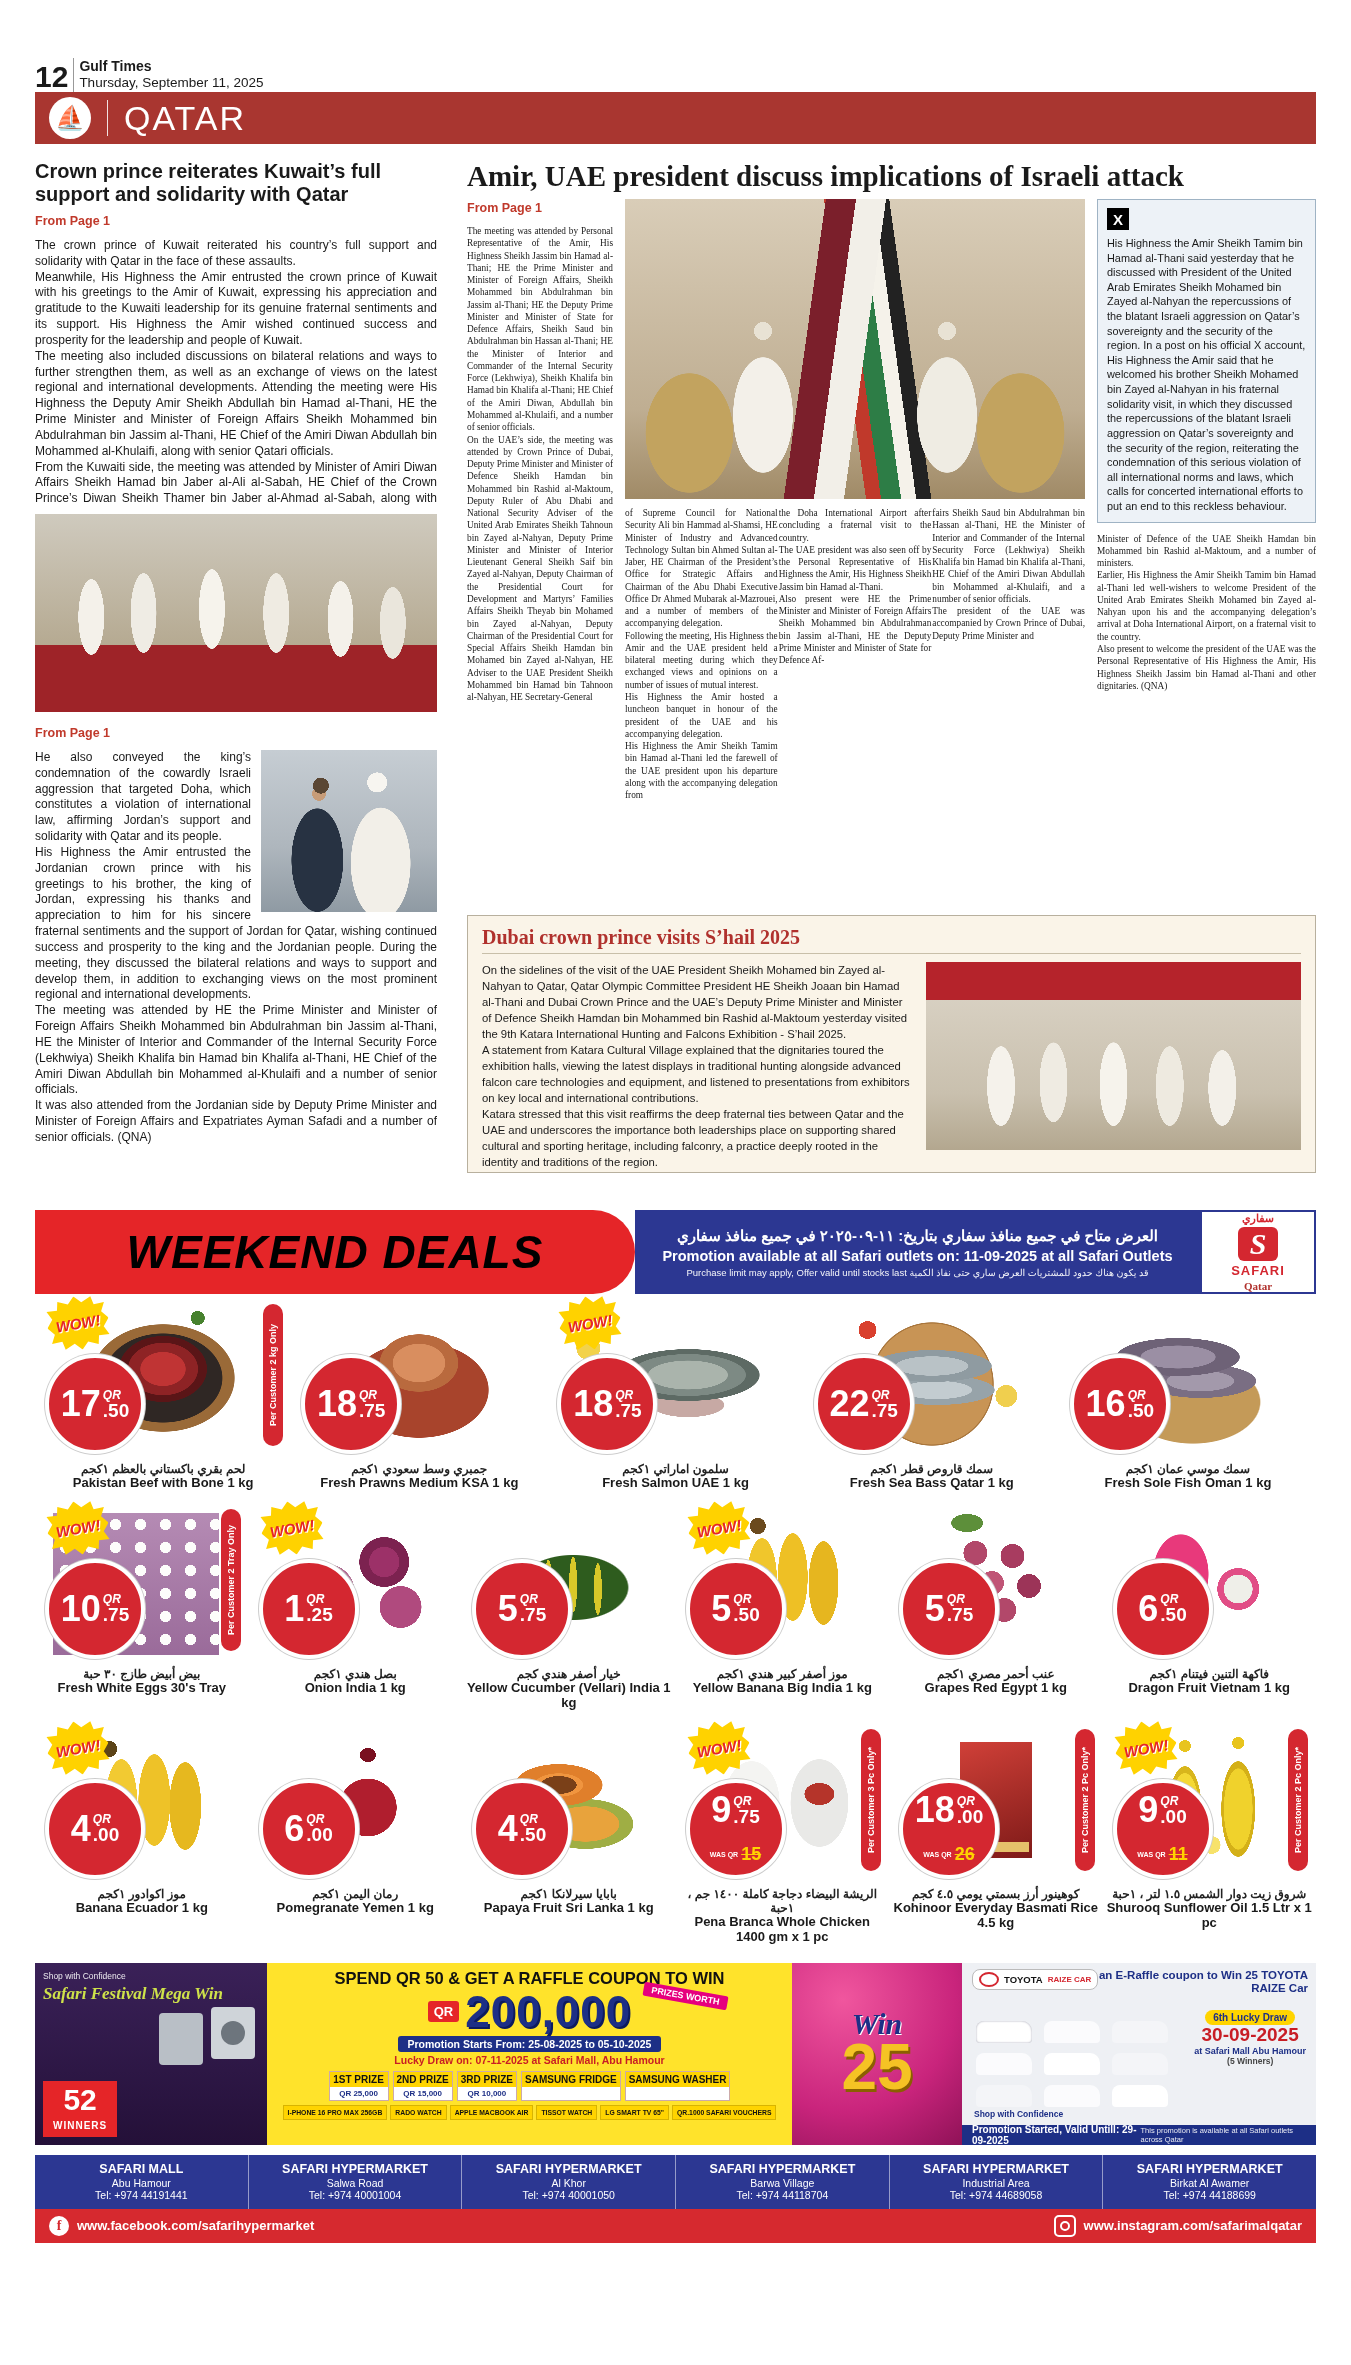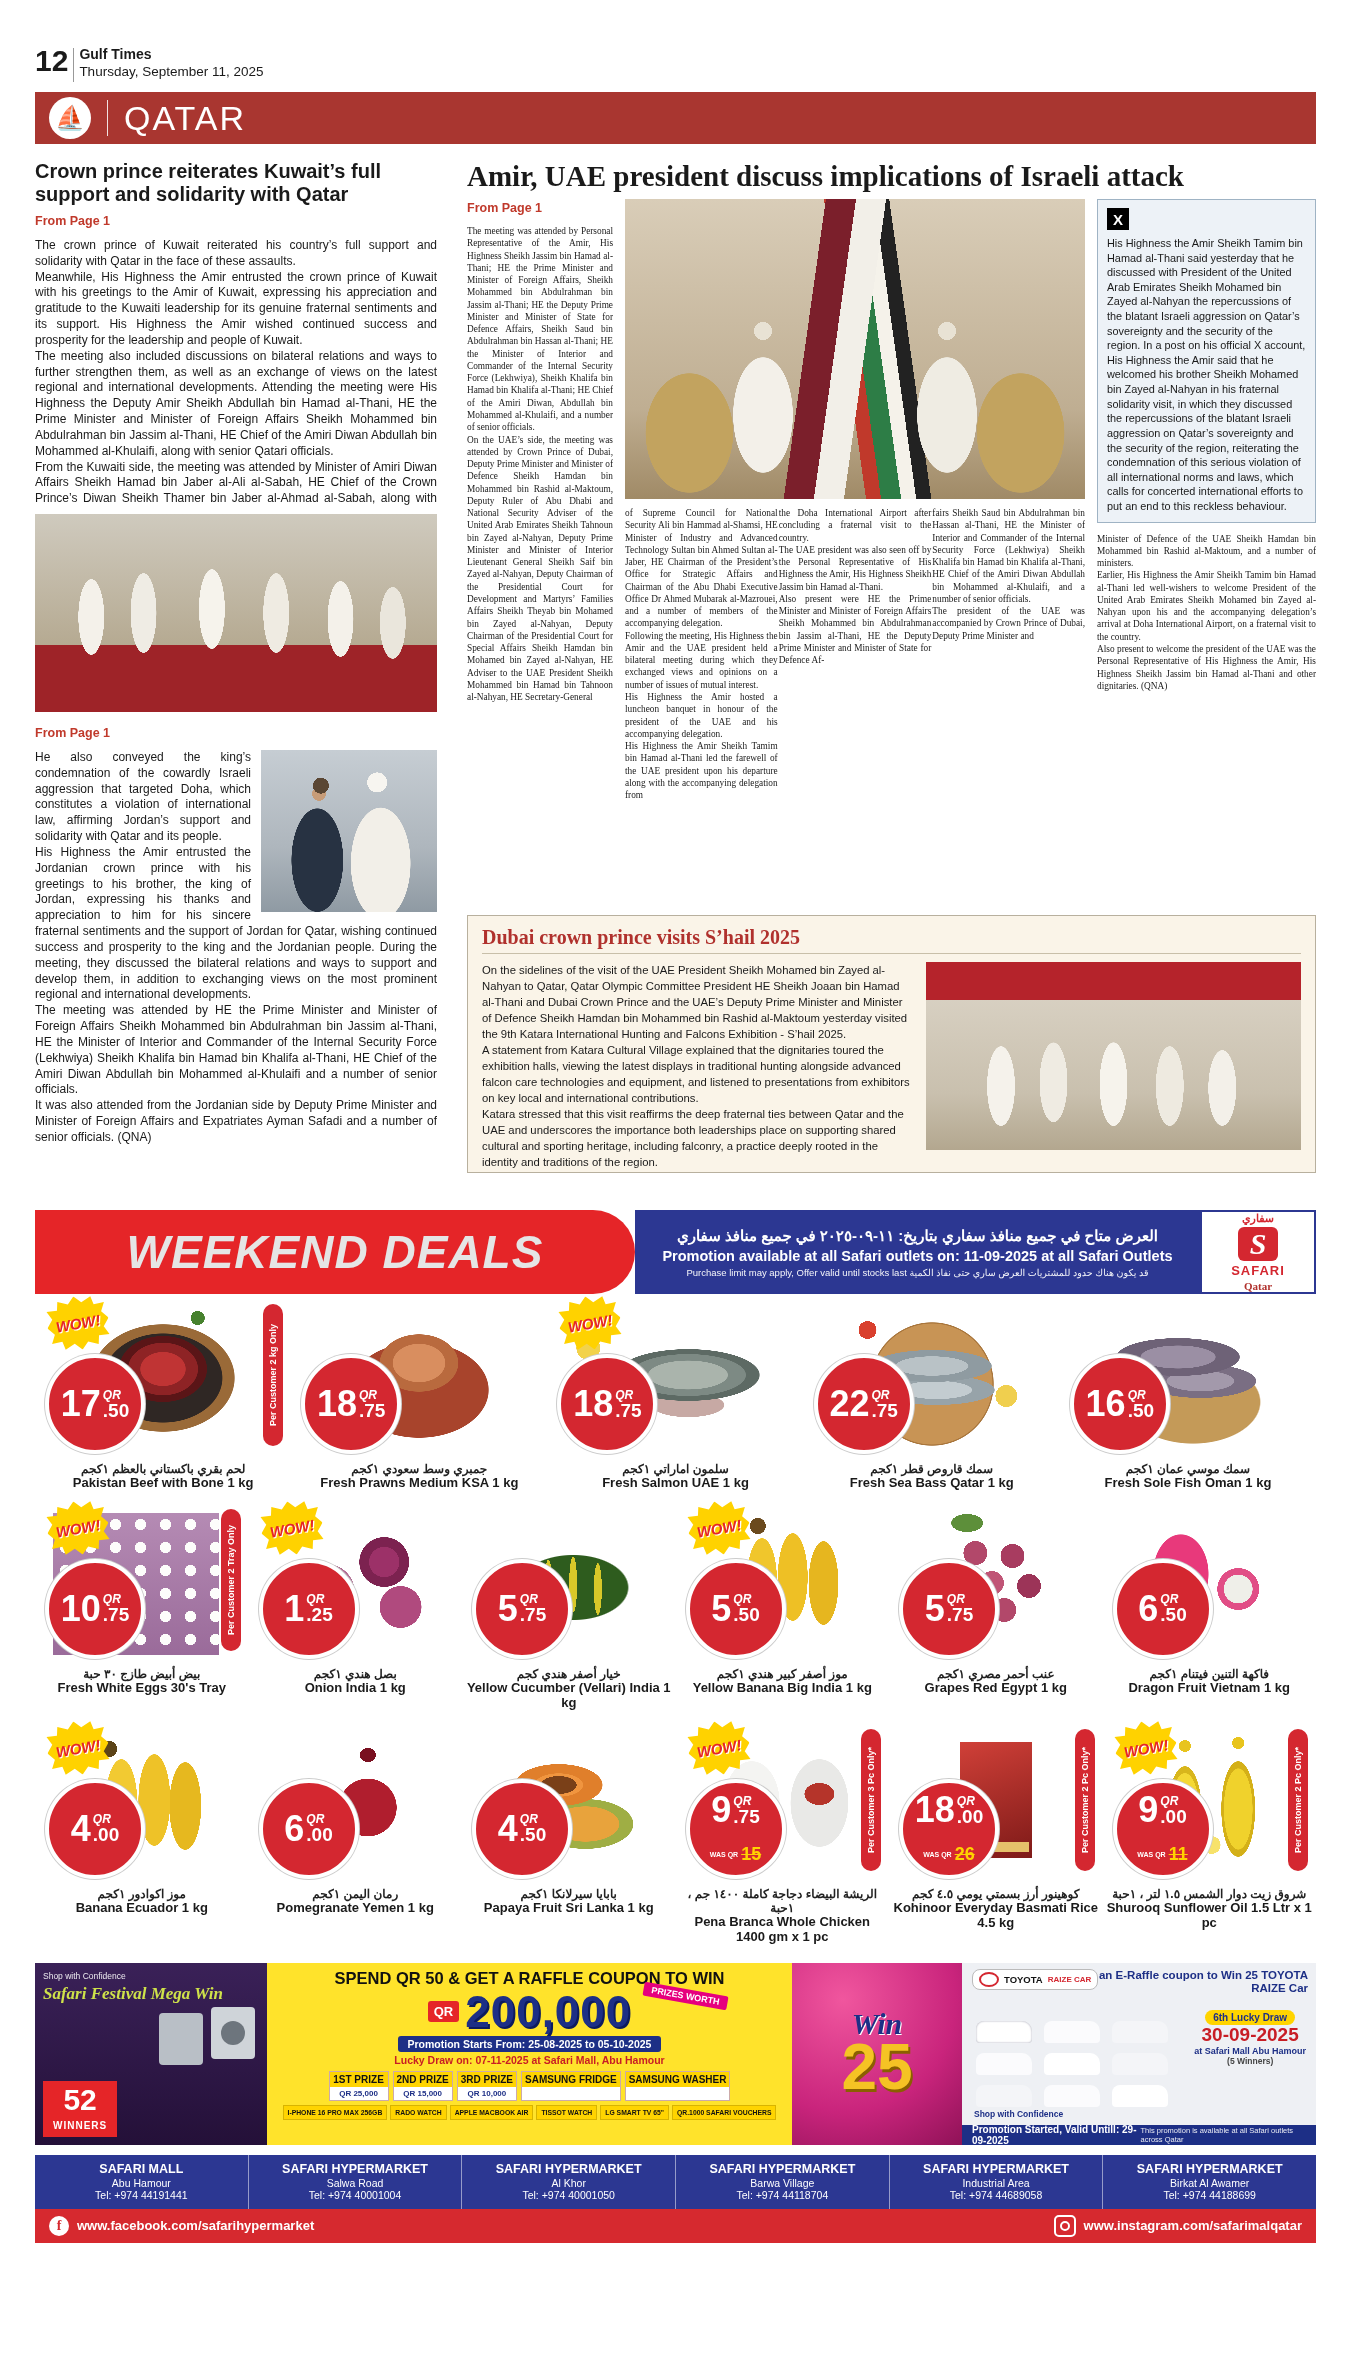--- a/index.html
+++ b/index.html
@@ -1,21 +1,21 @@
 <!DOCTYPE html>
 <html><head>
 <meta charset="utf-8">
 <style>
   html,body{margin:0;padding:0;background:#888;}
   .page{width:1351px;height:2365px;background:#fff;position:relative;margin:0 auto;
         font-family:"Liberation Sans",sans-serif;color:#1a1a1a;overflow:hidden;}
   .inner{width:1281px;margin:0 auto;padding-top:46px;}
 
   
-  .masthead{display:flex;align-items:flex-start;gap:5px;height:46px;}
+  .masthead{display:flex;align-items:flex-end;gap:5px;height:46px;}
   .pageno{font-size:30px;font-weight:bold;line-height:1;}
   .mast-rule{width:1px;height:34px;background:#999;margin-top:2px;}
   .mast-title{font-size:14px;font-weight:bold;line-height:1.25;}
   .mast-date{font-size:13.5px;line-height:1.25;}
 
   .banner{height:52px;background:#a93630;display:flex;align-items:center;gap:16px;padding:0 14px;}
   .dhow{width:42px;height:42px;background:#fff;border-radius:50%;display:flex;align-items:center;justify-content:center;font-size:24px;color:#111;}
   .banner-div{width:1px;height:36px;background:rgba(255,255,255,.85);}
   .banner-title{color:#fff;font-size:34px;letter-spacing:2px;font-weight:400;}
 
@@ -80,21 +80,21 @@
       radial-gradient(ellipse 14px 42px at 50% 65%, #f6f3ec 0 99%, transparent 100%),
       radial-gradient(ellipse 14px 40px at 65% 66%, #eeeae0 0 99%, transparent 100%),
       radial-gradient(ellipse 14px 38px at 79% 67%, #f3f0e9 0 99%, transparent 100%),
       linear-gradient(to bottom, #b5232b 0 20%, transparent 20%),
       linear-gradient(#ddd6c9, #c9c0ae 70%, #b3a78f);}
 
   
   .ad{margin-top:14px;}
   .ad-header{display:flex;height:84px;}
   .wd{width:600px;background:#e52528;border-radius:0 60px 60px 0;display:flex;align-items:center;justify-content:center;}
-  .wd b{color:#e5e5e5;font-size:46px;font-style:italic;letter-spacing:1px;}
+  .wd b{color:#000000;font-size:46px;font-style:italic;letter-spacing:1px;}
   .ad-mid{flex:1;background:#2c3792;color:#fff;text-align:center;display:flex;flex-direction:column;justify-content:center;gap:3px;padding:0 8px;}
   .ad-mid .ar{font-size:15px;font-weight:bold;}
   .ad-mid .en{font-size:14.5px;font-weight:bold;}
   .ad-mid .small{font-size:9.5px;opacity:.95;}
   .logo-panel{width:112px;background:#fff;border:2px solid #2c3792;display:flex;flex-direction:column;align-items:center;justify-content:center;gap:2px;}
   .s-box{width:40px;height:46px;background:#d42730;border-radius:6px;color:#fff;font-family:"Liberation Serif",serif;font-style:italic;font-weight:bold;font-size:30px;display:flex;align-items:center;justify-content:center;}
   .logo-panel .ar{color:#d42730;font-size:11px;font-weight:bold;}
   .logo-panel .nm{color:#d42730;font-size:13px;font-weight:900;letter-spacing:1px;}
   .logo-panel .qa{color:#b0312d;font-family:"Liberation Serif",serif;font-size:11px;font-weight:bold;}
 

